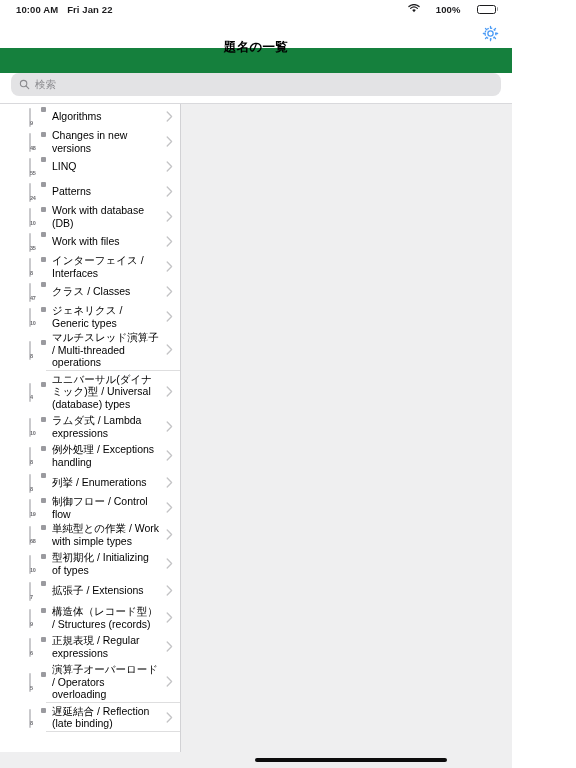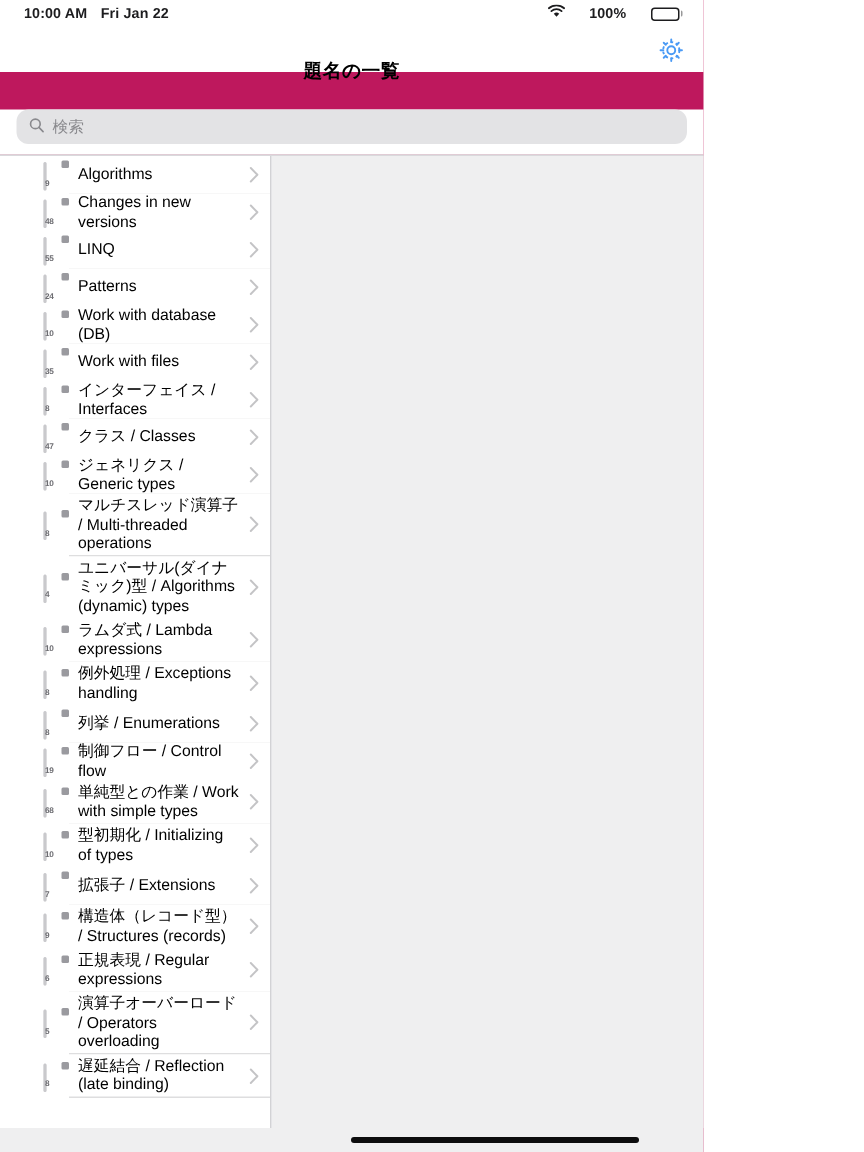--- a/index.html
+++ b/index.html
@@ -4,21 +4,21 @@
 <style>
   * { box-sizing: border-box; margin: 0; padding: 0; }
   html, body {
     width: 576px; height: 768px;
     font-family: "Liberation Sans", "DejaVu Sans", sans-serif;
     background: #ffffff;
     overflow: hidden;
     -webkit-font-smoothing: antialiased;
   }
 
-  #app { position: relative; width: 469px; height: 768px; display: flex; flex-direction: column; background:#be185d; }
+  #app { position: relative; width: 512px; height: 768px; display: flex; flex-direction: column; background:#15803d; }
 
   
   .status-bar {
     height: 18px;
     flex: 0 0 18px;
     display: flex;
     align-items: center;
     justify-content: space-between;
     padding: 0 14px 0 16px;
     font-size: 9.5px;
@@ -350,21 +350,21 @@
             <span class="row-icon"><span class="icon-doc"><span class="ln l1"></span><span class="ln l2"></span><span class="ln l3"></span><span class="icon-badge">8</span></span><span class="icon-corner"></span></span>
             <span class="row-label">マルチスレッド演算子 / Multi-threaded operations</span>
             <span class="chevron">
               <svg width="7" height="11" viewBox="0 0 7 11">
                 <path d="M1.2 1 L5.6 5.5 L1.2 10" fill="none" stroke="currentColor" stroke-width="1.3" stroke-linecap="round" stroke-linejoin="round"></path>
               </svg>
             </span>
           </li>
           <li class="row two-line">
             <span class="row-icon"><span class="icon-doc"><span class="ln l1"></span><span class="ln l2"></span><span class="ln l3"></span><span class="icon-badge">4</span></span><span class="icon-corner"></span></span>
-            <span class="row-label">ユニバーサル(ダイナミック)型 / Algorithms (dynamic) types</span>
+            <span class="row-label">ユニバーサル(ダイナミック)型 / Universal (database) types</span>
             <span class="chevron">
               <svg width="7" height="11" viewBox="0 0 7 11">
                 <path d="M1.2 1 L5.6 5.5 L1.2 10" fill="none" stroke="currentColor" stroke-width="1.3" stroke-linecap="round" stroke-linejoin="round"></path>
               </svg>
             </span>
           </li>
           <li class="row two-line">
             <span class="row-icon"><span class="icon-doc"><span class="ln l1"></span><span class="ln l2"></span><span class="ln l3"></span><span class="icon-badge">10</span></span><span class="icon-corner"></span></span>
             <span class="row-label">ラムダ式 / Lambda expressions</span>
             <span class="chevron">

